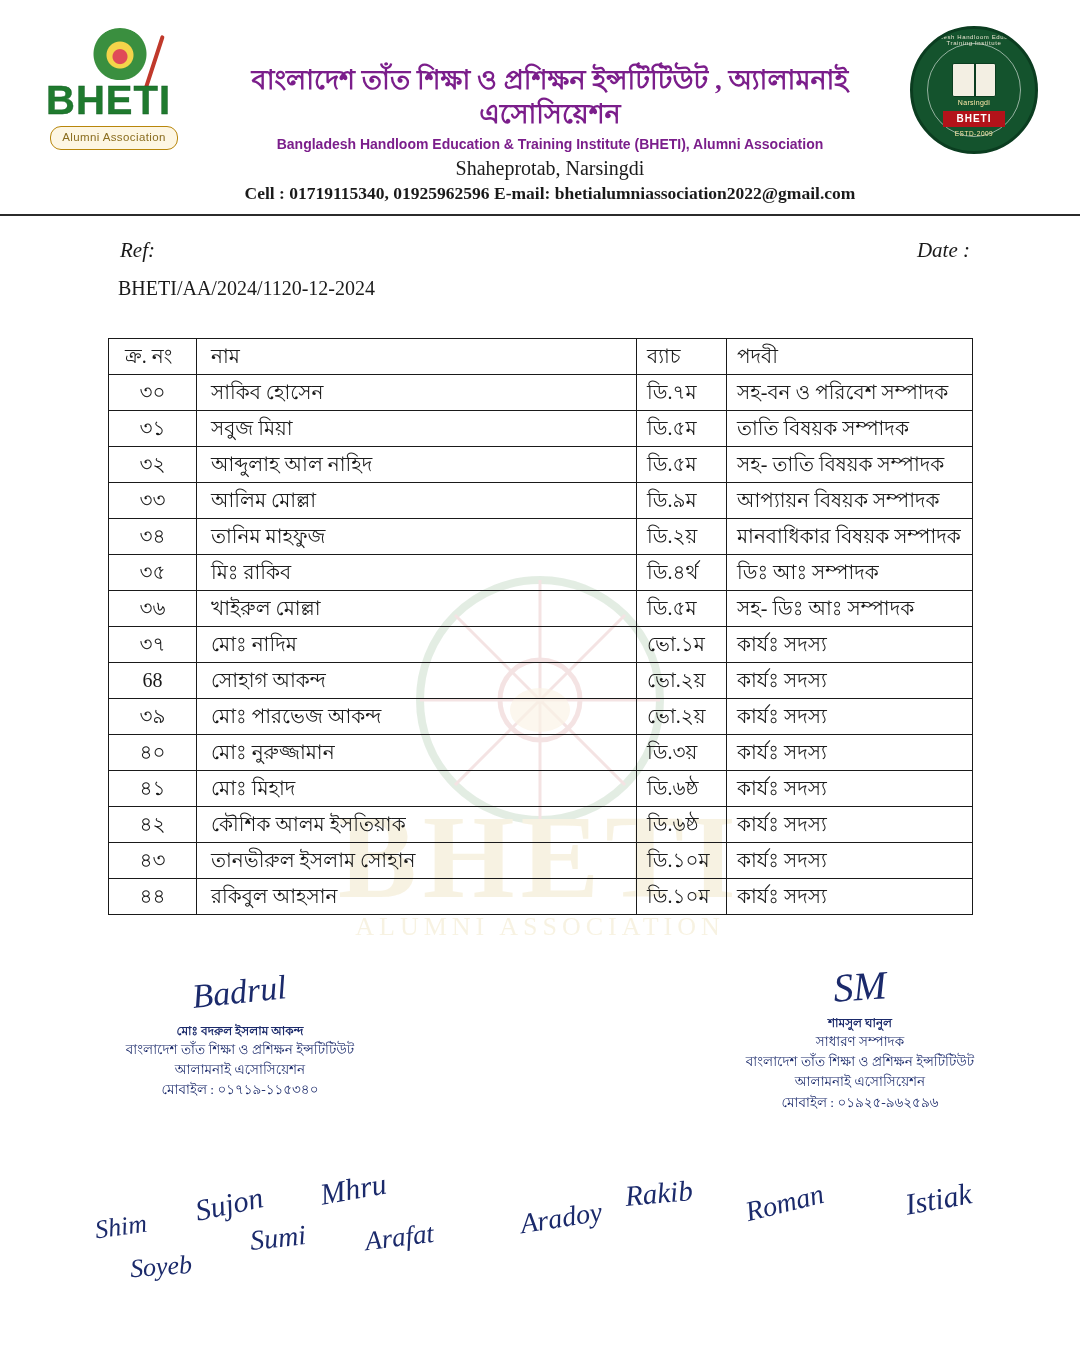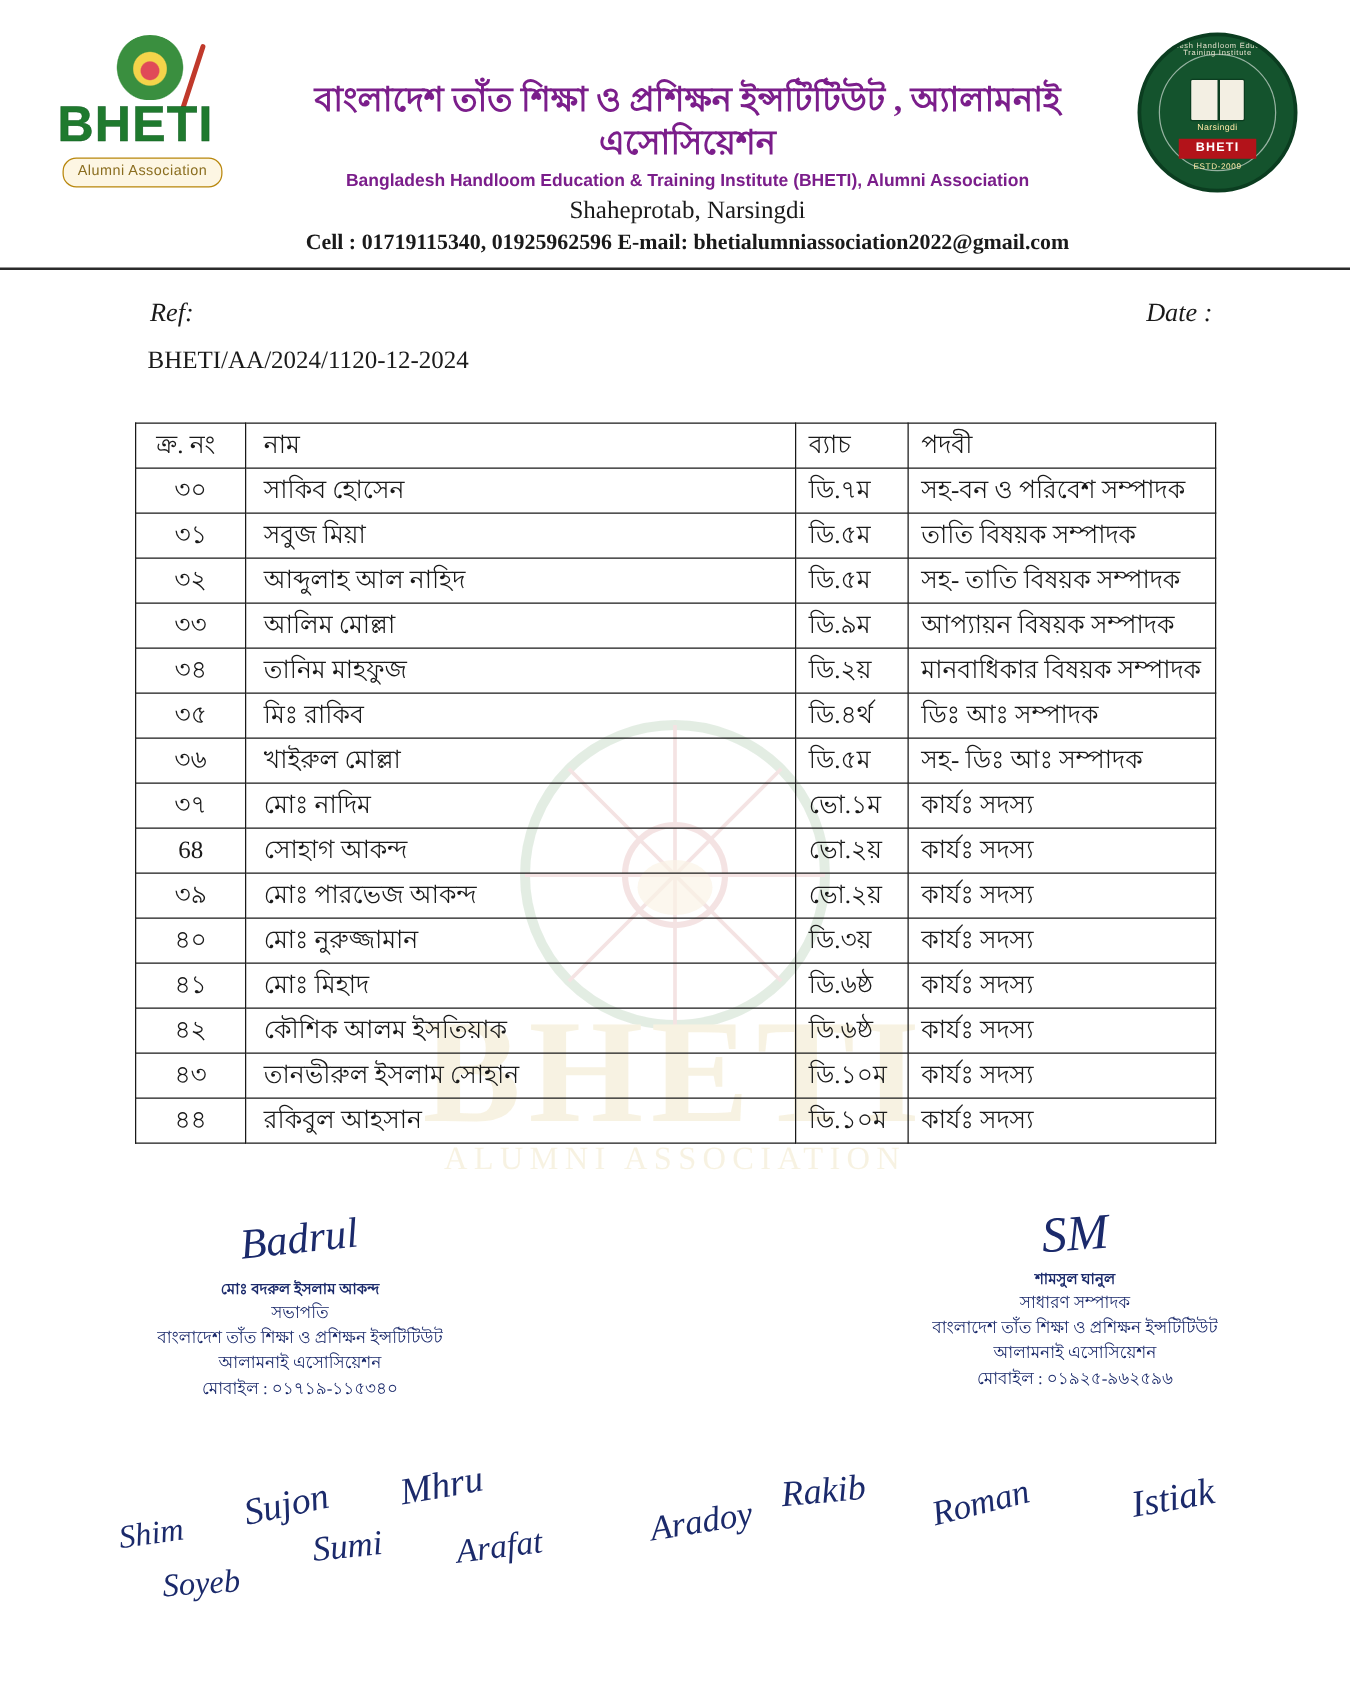--- a/index.html
+++ b/index.html
@@ -535,21 +535,20 @@
         </tr>
       </tbody>
   </table>
 </div>
 
 <div class="sig-area">
 
   <div class="sig-block sig-left">
     <div class="sig-scrawl">Badrul</div>
     <div class="sig-name">মোঃ বদরুল ইসলাম আকন্দ</div>
-    <div class="sig-line">সভাপতি</div>
     <div class="sig-line">বাংলাদেশ তাঁত শিক্ষা ও প্রশিক্ষন ইন্সটিটিউট</div>
     <div class="sig-line">আলামনাই এসোসিয়েশন</div>
     <div class="sig-line">মোবাইল : ০১৭১৯-১১৫৩৪০</div>
   </div>
 
   <div class="sig-block sig-right">
     <div class="sig-scrawl-2">SM</div>
     <div class="sig-name">শামসুল ঘানুল</div>
     <div class="sig-line">সাধারণ সম্পাদক</div>
     <div class="sig-line">বাংলাদেশ তাঁত শিক্ষা ও প্রশিক্ষন ইন্সটিটিউট</div>

